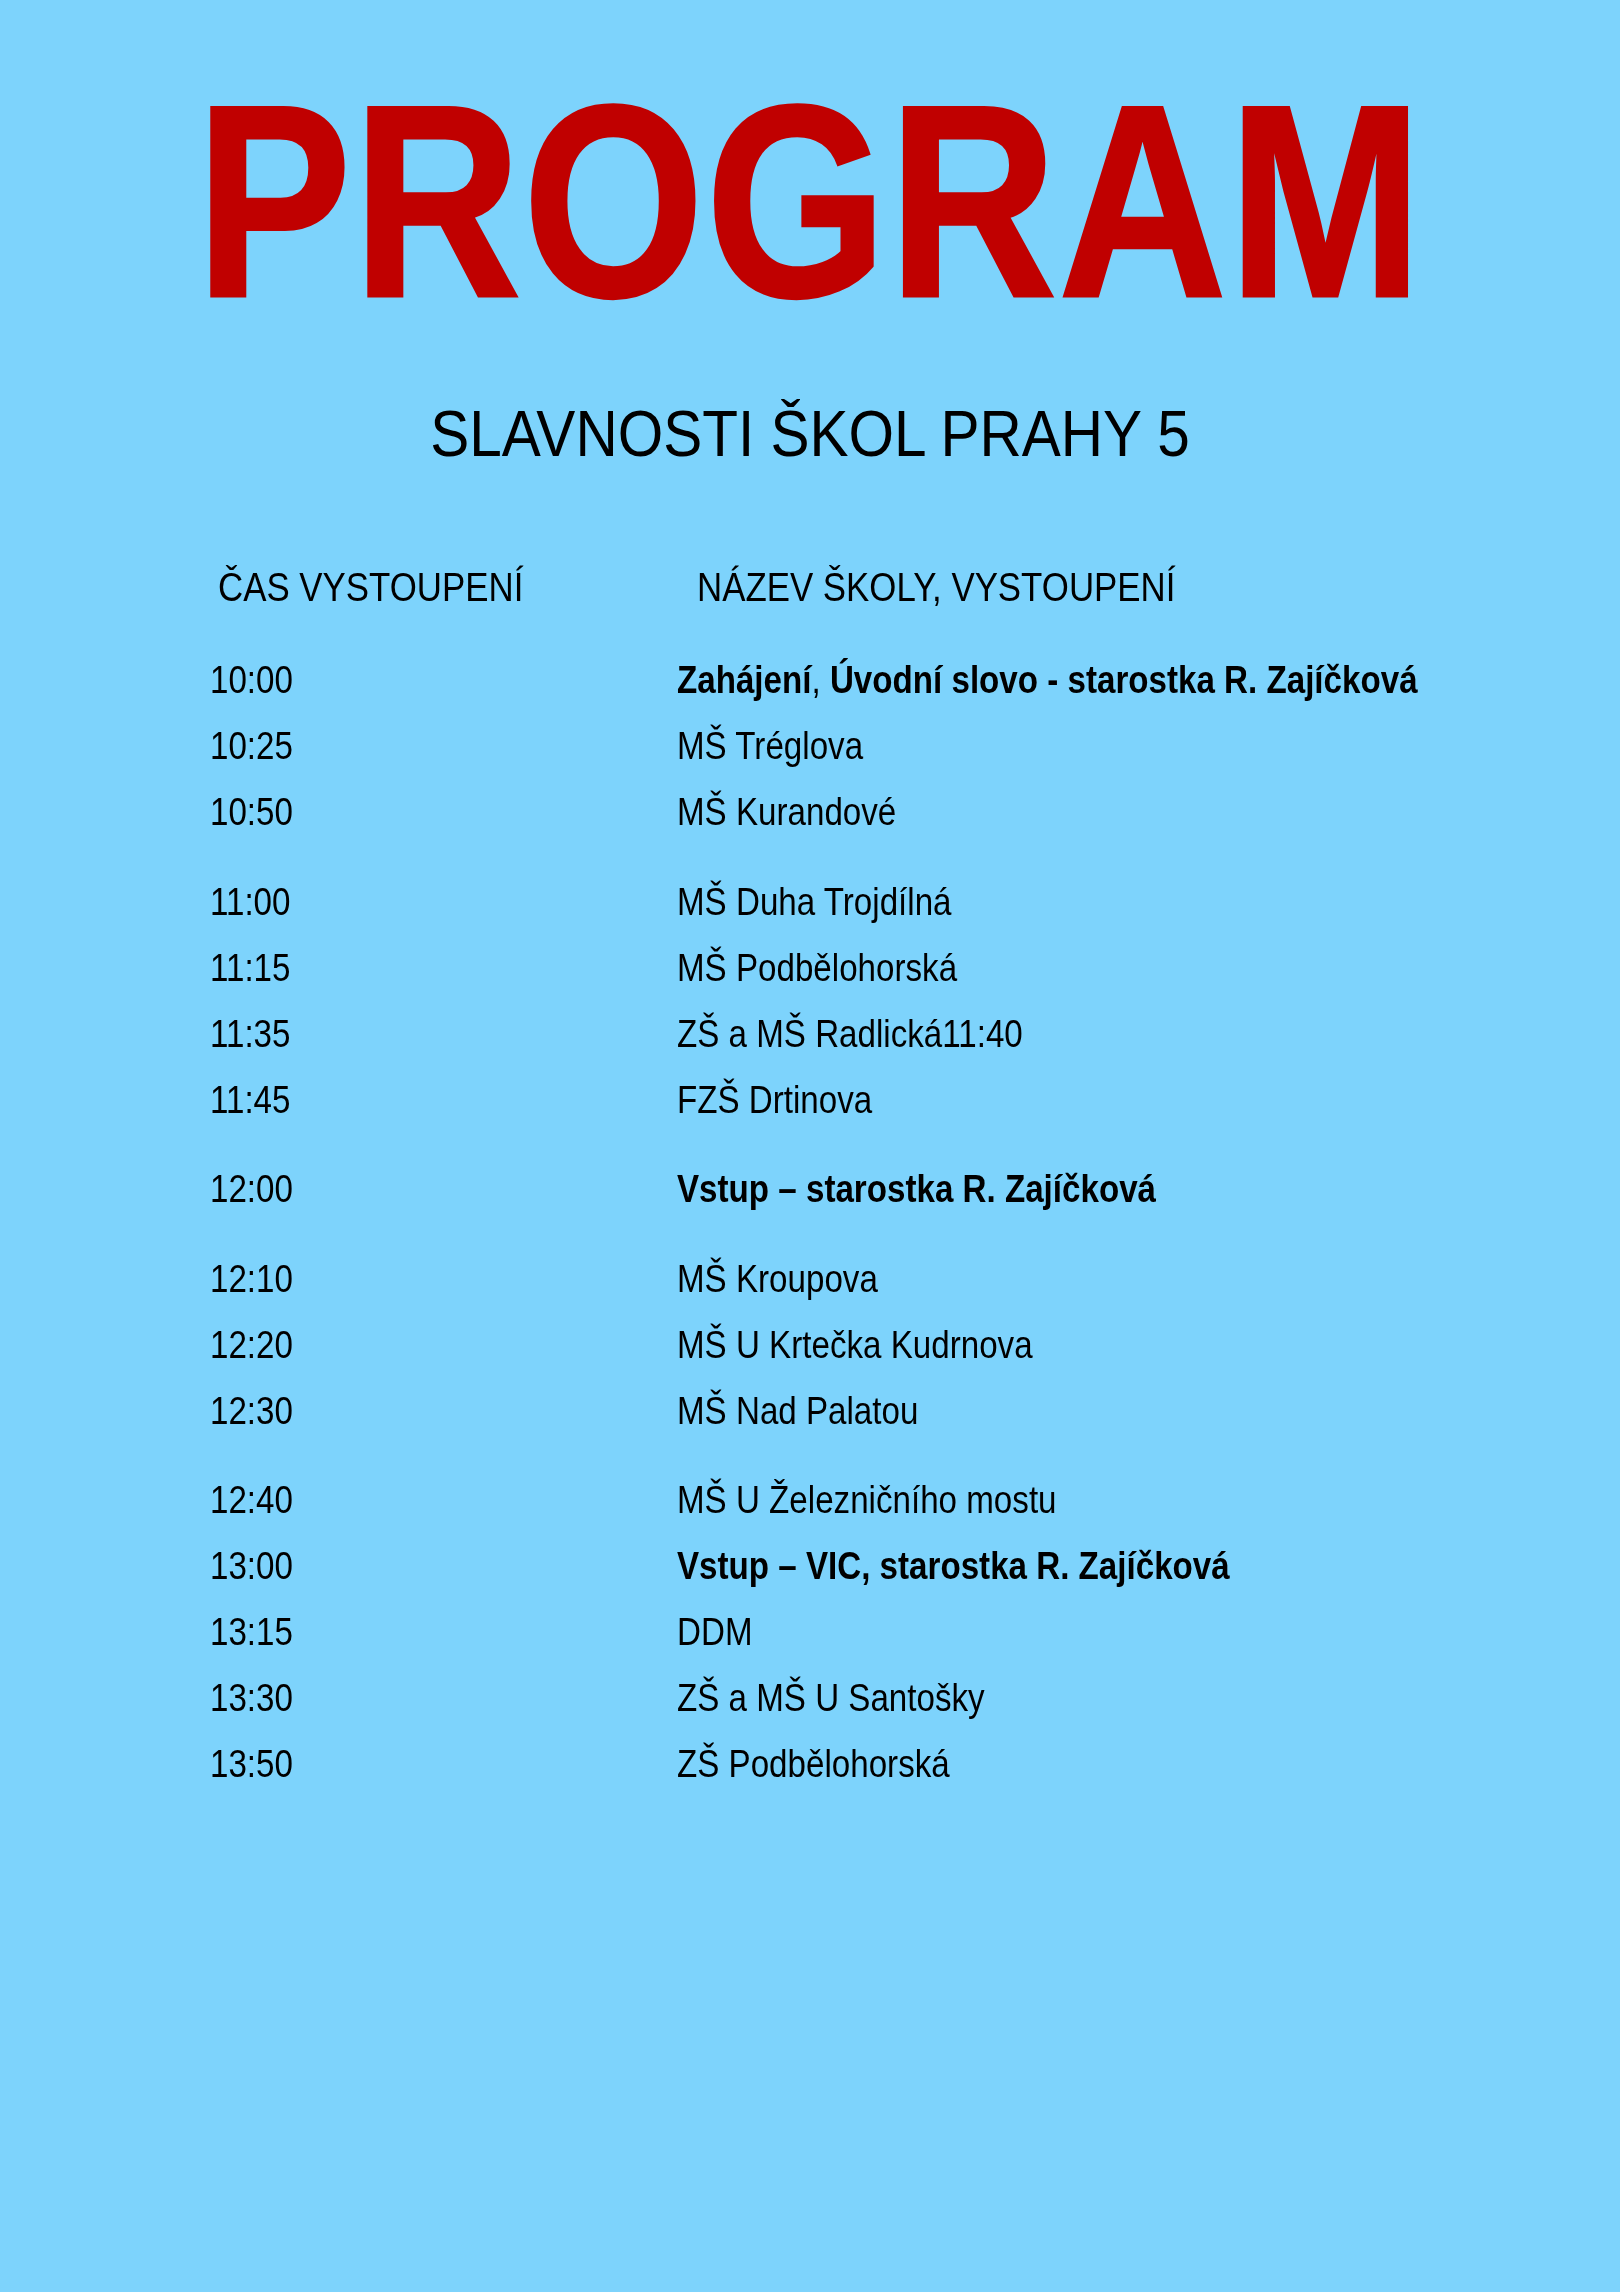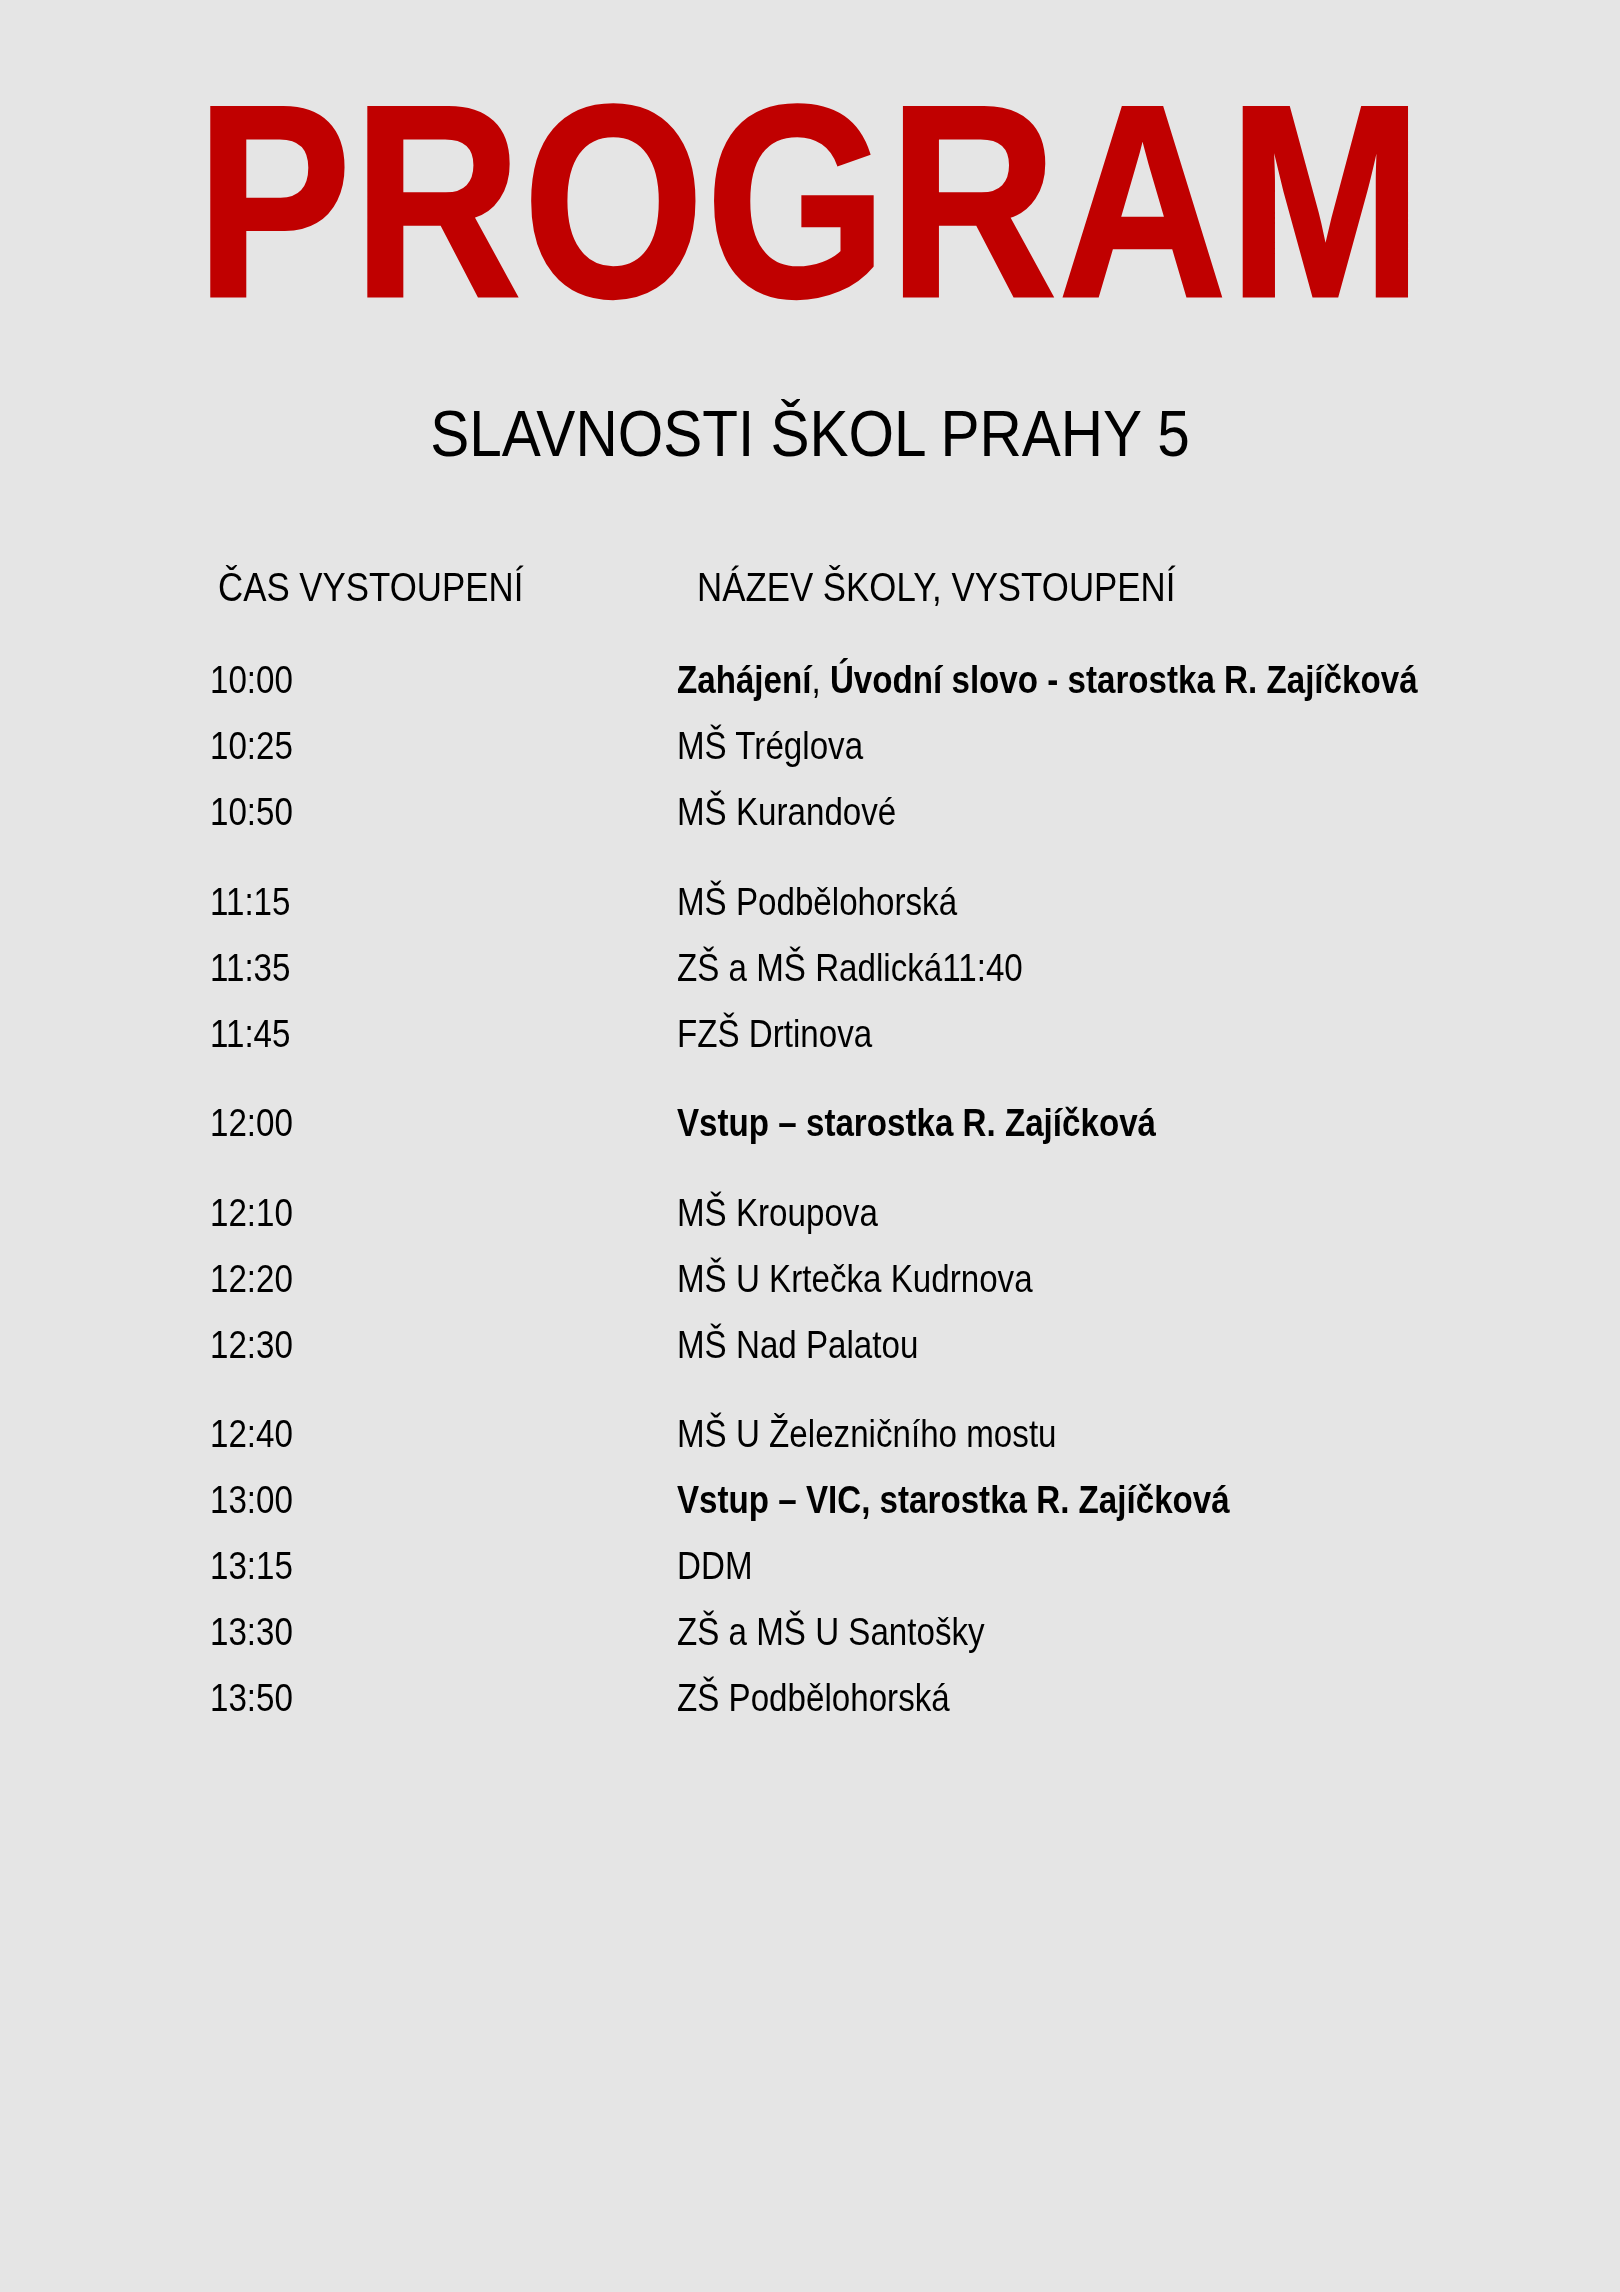--- a/index.html
+++ b/index.html
@@ -4,21 +4,21 @@
 <style>
   html, body {
     margin: 0;
     padding: 0;
     background: #ffffff;
   }
   .page {
     position: relative;
     width: 1620px;
     height: 2293px;
-    background: #e5e5e5;
+    background: #7dd3fc;
     color: #000000;
     font-family: "Liberation Sans", sans-serif;
     overflow: hidden;
   }
   .title {
     position: absolute;
     top: 54px;
     left: 0;
     width: 100%;
     margin: 0;
@@ -120,20 +120,24 @@
           <span class="cell-time">10:25</span>
           <span class="cell-name"><span>MŠ Tréglova</span></span>
         </div>
         <div class="row">
           <span class="cell-time">10:50</span>
           <span class="cell-name"><span>MŠ Kurandové</span></span>
         </div>
       </div>
       <div class="group">
         <div class="row">
+          <span class="cell-time">11:00</span>
+          <span class="cell-name"><span>MŠ Duha Trojdílná</span></span>
+        </div>
+        <div class="row">
           <span class="cell-time">11:15</span>
           <span class="cell-name"><span>MŠ Podbělohorská</span></span>
         </div>
         <div class="row">
           <span class="cell-time">11:35</span>
           <span class="cell-name"><span>ZŠ a MŠ Radlická11:40</span></span>
         </div>
         <div class="row">
           <span class="cell-time">11:45</span>
           <span class="cell-name"><span>FZŠ Drtinova</span></span>

